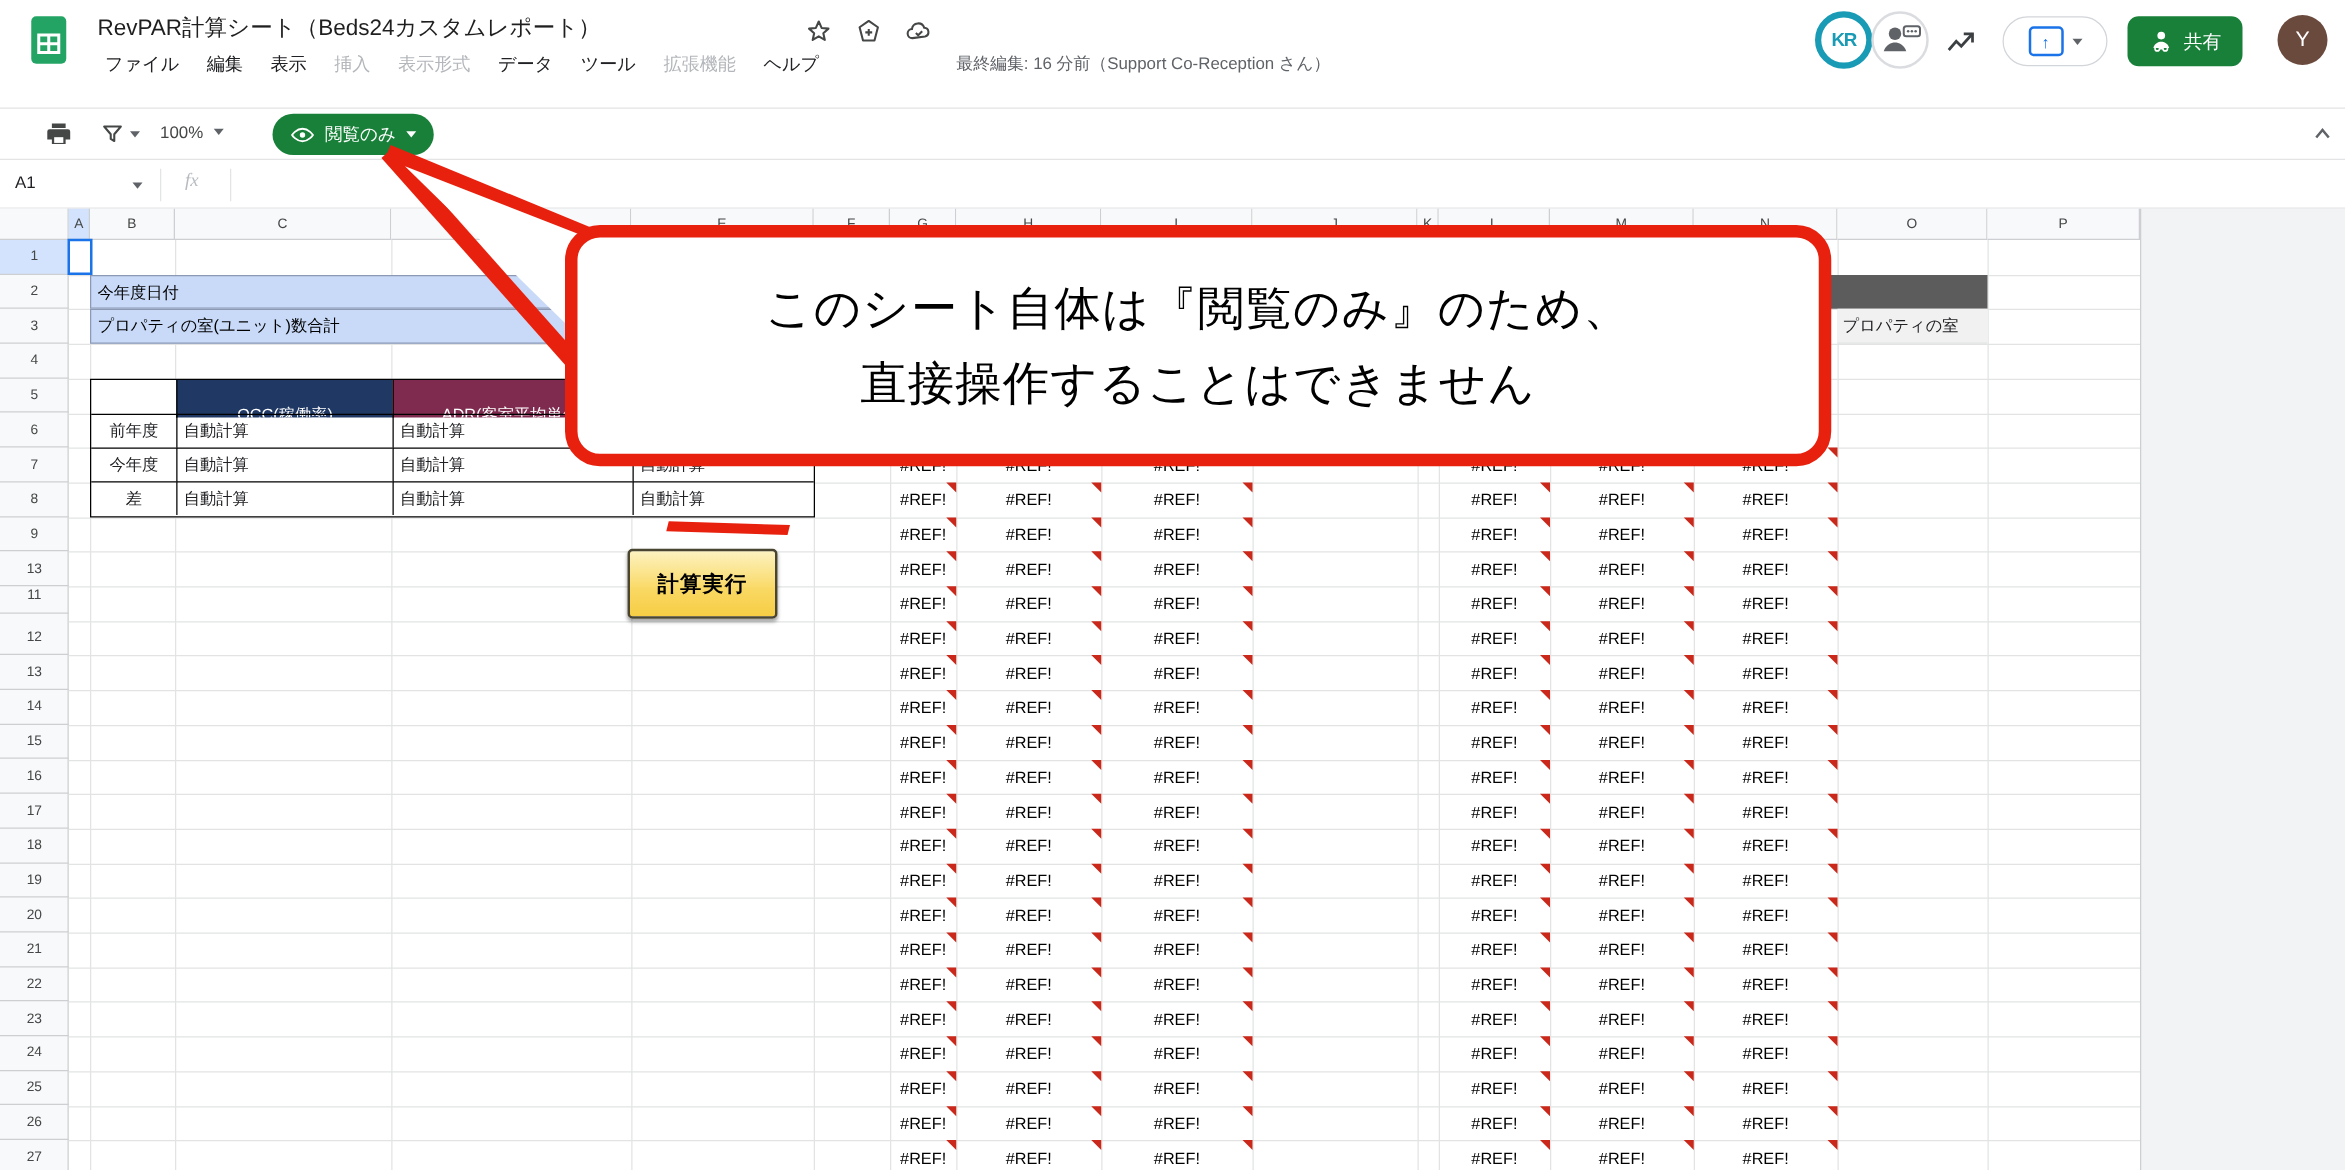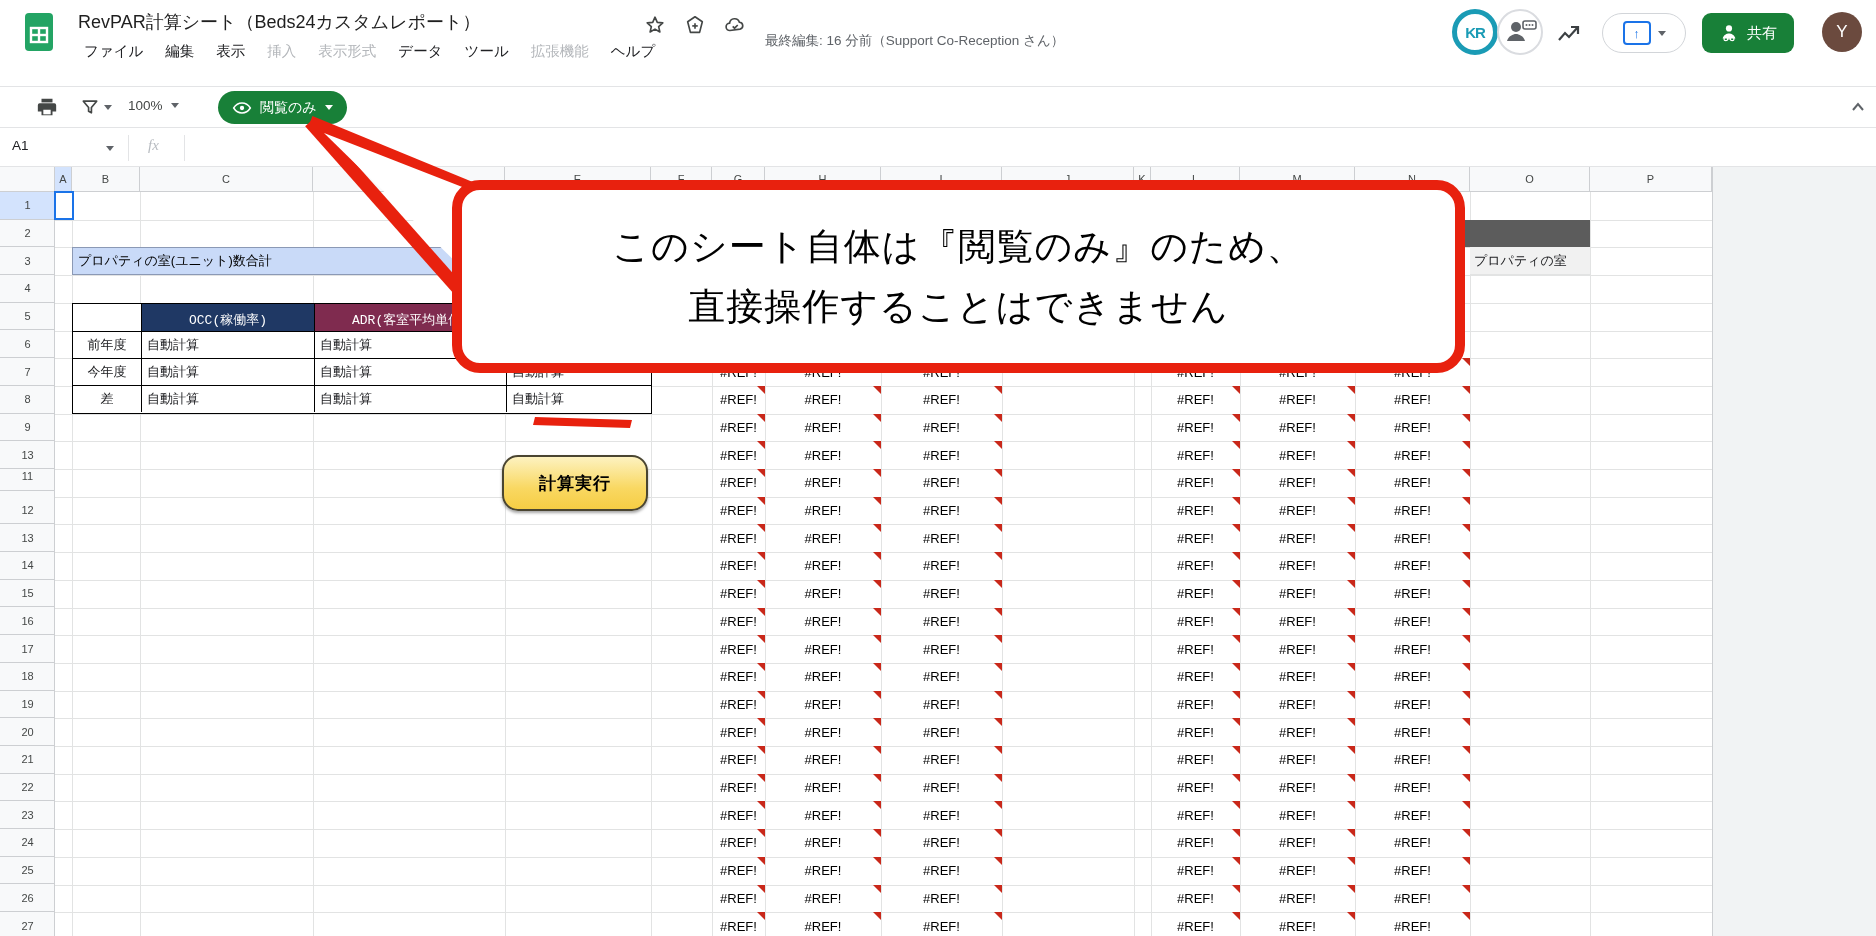--- a/index.html
+++ b/index.html
@@ -8,21 +8,21 @@
   .abs{position:absolute;box-sizing:border-box;}
 
   
   #appbar{left:0;top:0;width:1876px;height:86px;background:#fff;}
   #sheets-logo{left:24px;top:12px;width:30px;height:40px;}
   #doc-title{left:78px;top:10px;font-size:18px;color:#1f1f1f;white-space:nowrap;}
   .title-ico{top:14px;width:22px;height:22px;color:#444746;}
   #menubar{left:76px;top:40px;height:26px;display:flex;gap:6px;align-items:flex-start;}
   .menu-item{font-size:14.5px;color:#202124;padding:2px 8px;border-radius:5px;white-space:nowrap;}
   .menu-item.disabled{color:#b3b6ba;}
-  #last-edited{left:765px;top:32px;font-size:13.5px;color:#5f6368;white-space:nowrap;}
+  #last-edited{left:765px;top:42px;font-size:13.5px;color:#5f6368;white-space:nowrap;}
   #org-logo{left:1452px;top:9px;width:46px;height:46px;border-radius:50%;border:5px solid #1a9bb5;
             background:#fff;display:flex;align-items:center;justify-content:center;
             color:#1a9bb5;font-weight:bold;font-size:15px;letter-spacing:-1px;}
   #presence{left:1497px;top:9px;width:46px;height:46px;border-radius:50%;border:2px solid #dadce0;background:#fff;}
   #trend-ico{left:1556px;top:21px;width:26px;height:26px;color:#3c4043;}
   #present-btn{left:1602px;top:13px;width:84px;height:40px;border:1px solid #d2d5d9;border-radius:20px;
                display:flex;align-items:center;justify-content:center;gap:7px;background:#fff;}
   #present-sq{width:24px;height:20px;border:2px solid #1a73e8;border-radius:4px;display:flex;align-items:center;
               justify-content:center;color:#1a73e8;font-size:13px;font-weight:bold;}
   #share-btn{left:1702px;top:13px;width:92px;height:40px;border-radius:9px;background:var(--accent_green);
@@ -72,26 +72,26 @@
         line-height:26px;padding-left:5px;}
   #band1{left:72px;top:52.7px;width:580px;height:27.7px;}
   #band2{left:72px;top:80.4px;width:580px;height:27.7px;}
 
   #sumtable{left:72px;top:135.8px;width:580px;height:110.8px;border:1px solid #000;background:#fff;
             display:grid;grid-template-columns:68px 173px 192px auto;grid-template-rows:repeat(4,27.05px);}
   .sumcell{border-left:1px solid #000;border-top:1px solid #000;font-size:13px;line-height:26px;
            padding-left:5px;overflow:hidden;white-space:nowrap;}
   .sumcell.c0{border-left:none;}
   .sumcell.r0{border-top:none;}
-  .sumcell.hdr{color:#fff;text-align:center;padding:4px;font-family:Liberation Mono, monospace;}
+  .sumcell.hdr{color:#fff;text-align:center;padding:15px;}
   .sumcell.lbl{text-align:center;padding:0;}
   #occ-hdr{background:var(--occ_header_bg);}
   #adr-hdr{background:var(--adr_header_bg);}
 
-  #calcbtn{left:502px;top:288px;width:146px;height:56px;border:2px solid #4a4531;border-radius:16px;
+  #calcbtn{left:502px;top:272px;width:120px;height:56px;border:2px solid #4a4531;border-radius:4px;
            background:linear-gradient(180deg,#fdf2c0 0%,#f9d862 60%,#f6cd44 100%);
            box-shadow:0 2px 3px rgba(0,0,0,.35);font-size:17px;font-weight:bold;color:#000;
            display:flex;align-items:center;justify-content:center;letter-spacing:1px;}
 
   #o2dark{left:1462px;top:52.7px;width:128px;height:27.7px;background:var(--dark_cell_gray);}
   #o3cell{left:1470px;top:80.4px;width:120px;height:27.7px;background:#f1f1f1;border-bottom:1px solid #e2e3e3;
           font-size:13px;line-height:27px;padding-left:4px;white-space:nowrap;}
 
   #selbox{left:54px;top:24px;width:20px;height:29px;border:2px solid var(--selection_blue);background:transparent;}
 
@@ -431,20 +431,21 @@
       <div class="abs refcell" style="left: 1355px; top: 523.6px; width: 115px; height: 27.7px;">#REF!<span class="notetri"></span></div>
       <div class="abs refcell" style="left: 1355px; top: 551.3px; width: 115px; height: 27.7px;">#REF!<span class="notetri"></span></div>
       <div class="abs refcell" style="left: 1355px; top: 579px; width: 115px; height: 27.7px;">#REF!<span class="notetri"></span></div>
       <div class="abs refcell" style="left: 1355px; top: 606.7px; width: 115px; height: 27.7px;">#REF!<span class="notetri"></span></div>
       <div class="abs refcell" style="left: 1355px; top: 634.4px; width: 115px; height: 27.7px;">#REF!<span class="notetri"></span></div>
       <div class="abs refcell" style="left: 1355px; top: 662.1px; width: 115px; height: 27.7px;">#REF!<span class="notetri"></span></div>
       <div class="abs refcell" style="left: 1355px; top: 689.8px; width: 115px; height: 27.7px;">#REF!<span class="notetri"></span></div>
       <div class="abs refcell" style="left: 1355px; top: 717.5px; width: 115px; height: 27.7px;">#REF!<span class="notetri"></span></div>
       <div class="abs refcell" style="left: 1355px; top: 745.2px; width: 115px; height: 27.7px;">#REF!<span class="notetri"></span></div>
 
+    <div class="abs band" id="band1">今年度日付</div>
     <div class="abs band" id="band2">プロパティの室(ユニット)数合計</div>
 
     <div class="abs" id="sumtable">
       <div class="sumcell r0 c0 lbl"></div>
       <div class="sumcell r0 hdr" id="occ-hdr">OCC(稼働率)</div>
       <div class="sumcell r0 hdr" id="adr-hdr">ADR(客室平均単価)</div>
       <div class="sumcell r0"></div>
 
       <div class="sumcell c0 lbl">前年度</div>
       <div class="sumcell">自動計算</div>

